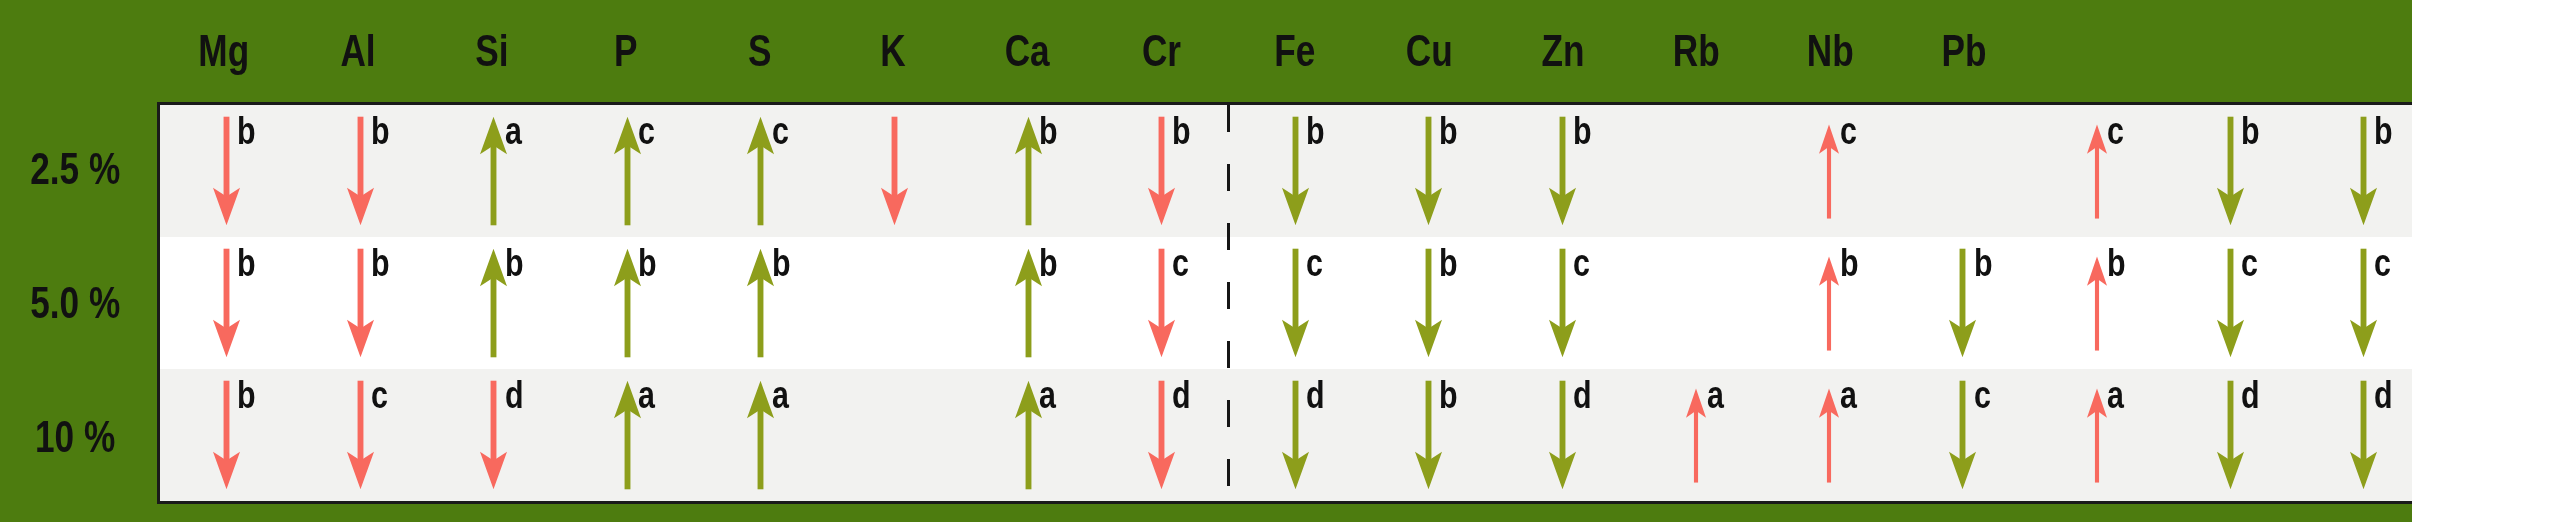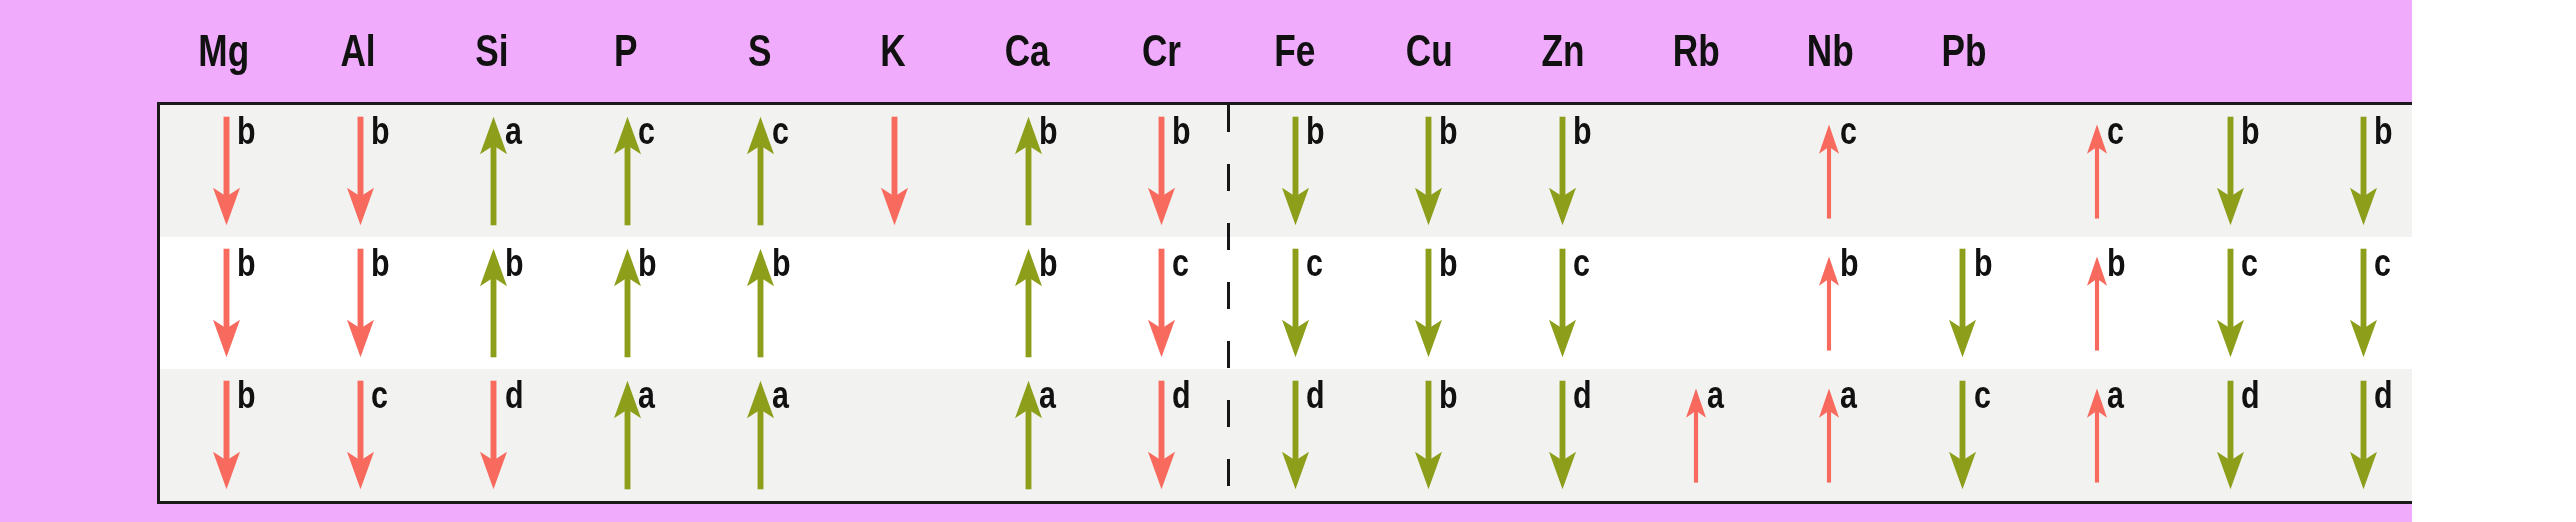--- a/index.html
+++ b/index.html
@@ -1,19 +1,19 @@
 <!DOCTYPE html>
 <html style="font-size:9.5px"><head>
 <meta charset="utf-8">
 <style>
   html,body{margin:0;padding:0;background:#ffffff;}
   .canvas{
     position:relative;
     width:2412px;height:523px;
-    background:#f0abfc;
+    background:#4d7c0f;
     font-family:"Liberation Sans", sans-serif;
     overflow:hidden;
   }
   
   .cond{display:inline-block;transform:scaleX(.8);transform-origin:center;white-space:nowrap;}
   .cond-l{display:inline-block;transform:scaleX(.8);transform-origin:left top;white-space:nowrap;}
 
   
   .headers{
     position:absolute;left:157px;top:0;width:2410px;height:101px;
@@ -108,20 +108,31 @@
       <div class="hcell">
         <span class="cond">Rb</span>
       </div>
       <div class="hcell">
         <span class="cond">Nb</span>
       </div>
       <div class="hcell">
         <span class="cond">Pb</span>
       </div>
     </div>
+  <div class="rowlabels">
+      <div class="rlabel">
+        <span class="cond">2.5 %</span>
+      </div>
+      <div class="rlabel">
+        <span class="cond">5.0 %</span>
+      </div>
+      <div class="rlabel">
+        <span class="cond">10 %</span>
+      </div>
+    </div>
   <div class="box">
       <div class="stripe gray">
         <div class="cell">
           <svg width="27" height="110" viewBox="0 0 46 185">
             <rect x="18" y="0" width="10" height="138" fill="#F8695E"></rect>
             <polygon points="23,185 46,121 23,136 0,121" fill="#F8695E"></polygon>
           </svg>
           <span class="letter"><span class="cond-l">b</span></span>
         </div>
         <div class="cell">

